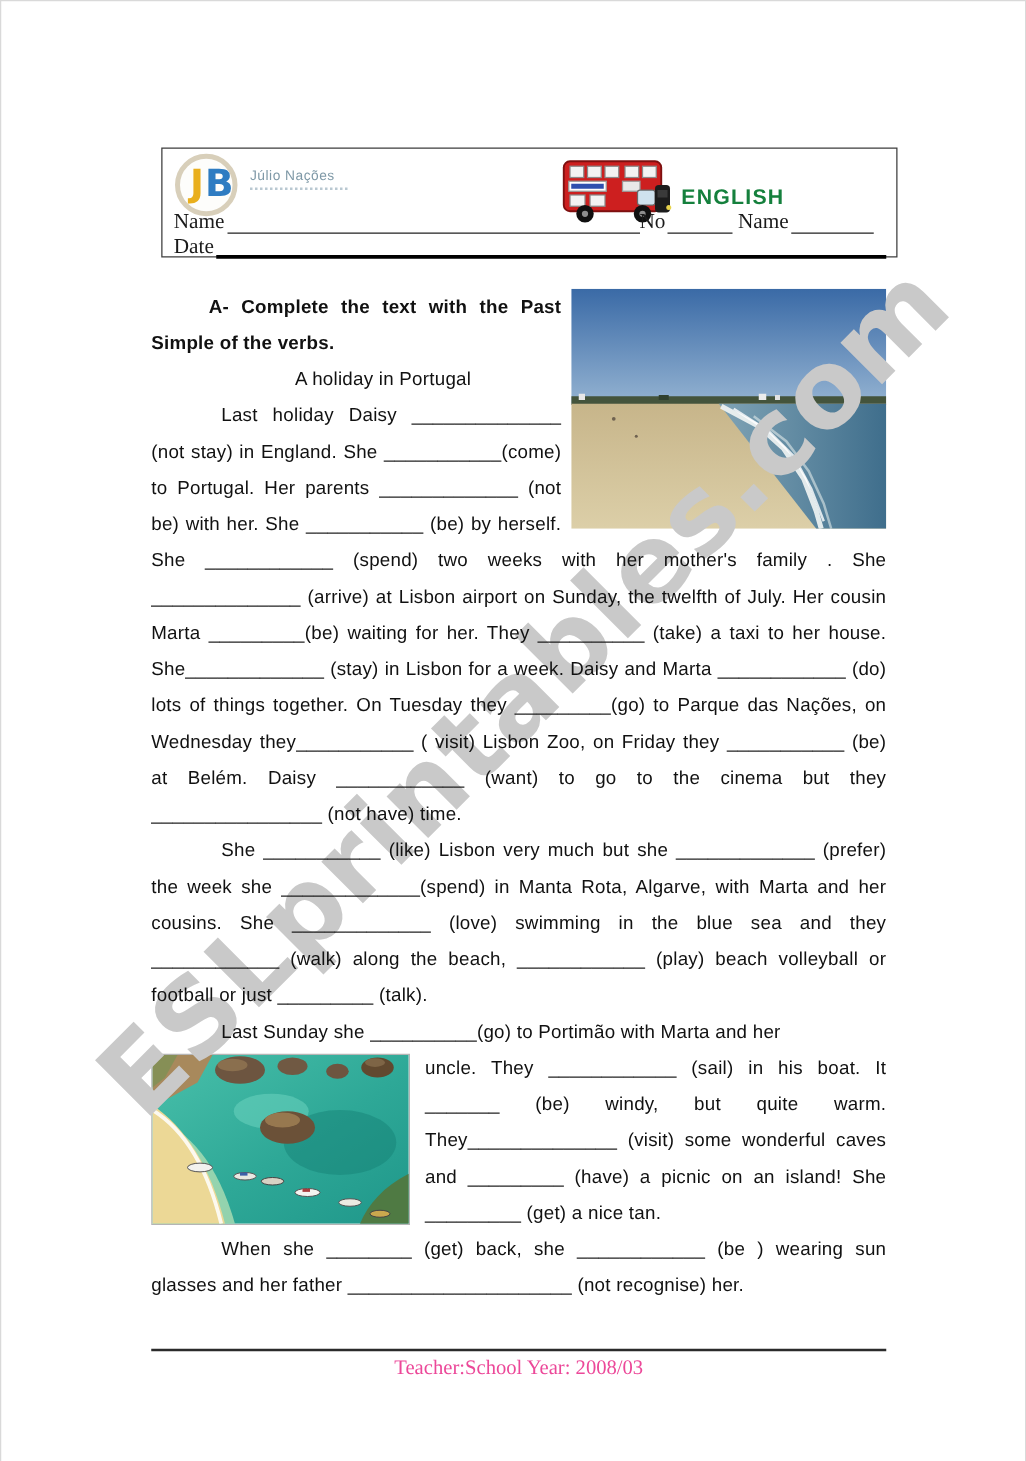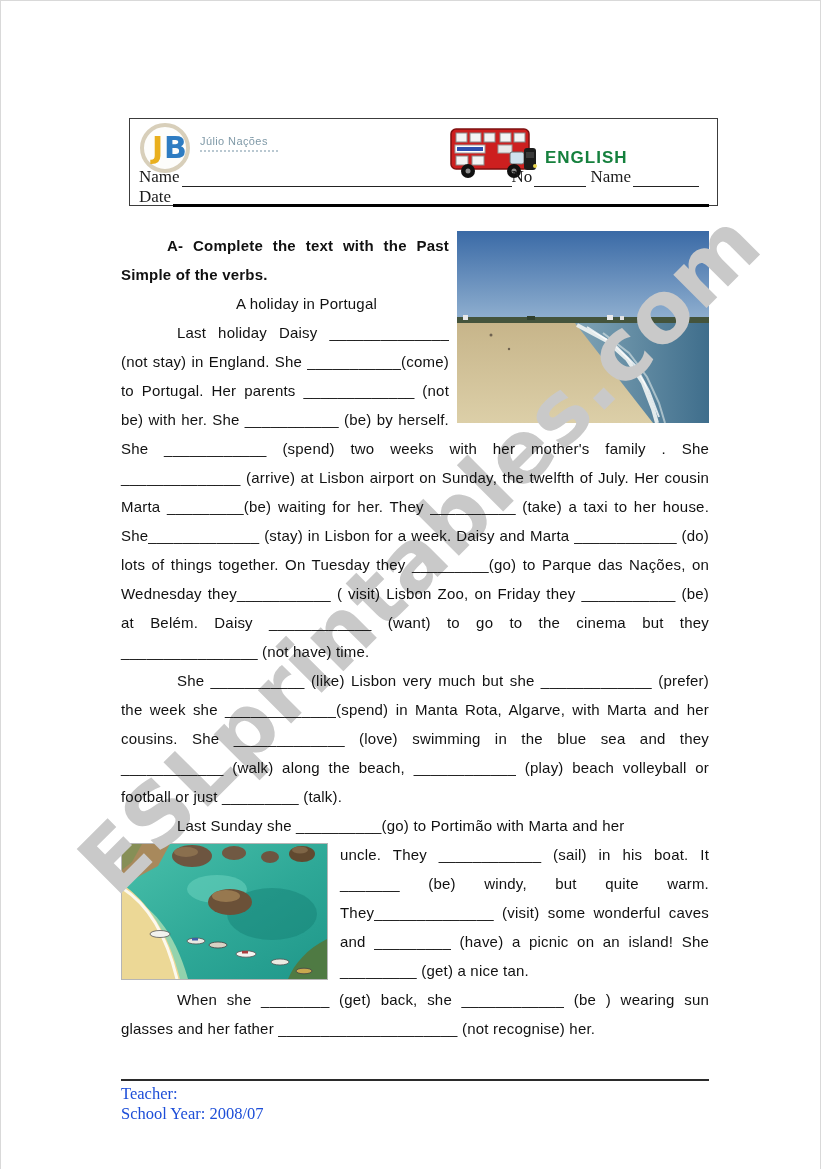--- a/index.html
+++ b/index.html
@@ -71,21 +71,21 @@
   .photo-beach { float:right; width:252px; height:192px; margin:0 0 6px 8px; }
   .photo-cove  { float:left; width:207px; height:137px; margin:3px 12px 5px 0;
                  border:1px solid #b5b5b5; }
   .photo svg { display:block; width:100%; height:100%; }
 
   
   .footer {
     position:absolute; left:120px; top:1078px; width:588px; z-index:3;
     border-top:2px solid #2b2b2b; padding-top:3px;
     display:flex; justify-content:center;
-    font-family:"Liberation Serif", serif; font-size:16.5px; color:#1d4ed8;flex-direction:column;
+    font-family:"Liberation Serif", serif; font-size:16.5px; color:#ec4899;
   }
 </style>
 </head>
 <body>
 
 <div class="page">
 
   <div class="header-box">
 
     <div class="logo">
@@ -224,16 +224,16 @@
         </g>
       </svg>
     </div>
 
     <p>uncle. They ____________ (sail) in his boat. It _______ (be) windy, but quite warm. They______________ (visit) some wonderful caves and _________ (have) a picnic on an island! She _________ (get) a nice tan.</p>
     <p class="indent clear-l">When she ________ (get) back, she ____________ (be ) wearing sun glasses and her father _____________________ (not recognise) her.</p>
   </div>
 
   <div class="footer">
     <span>Teacher:</span>
-    <span>School Year: 2008/07</span>
+    <span>School Year: 2008/03</span>
   </div>
 
 </div>
 
 </body></html>

